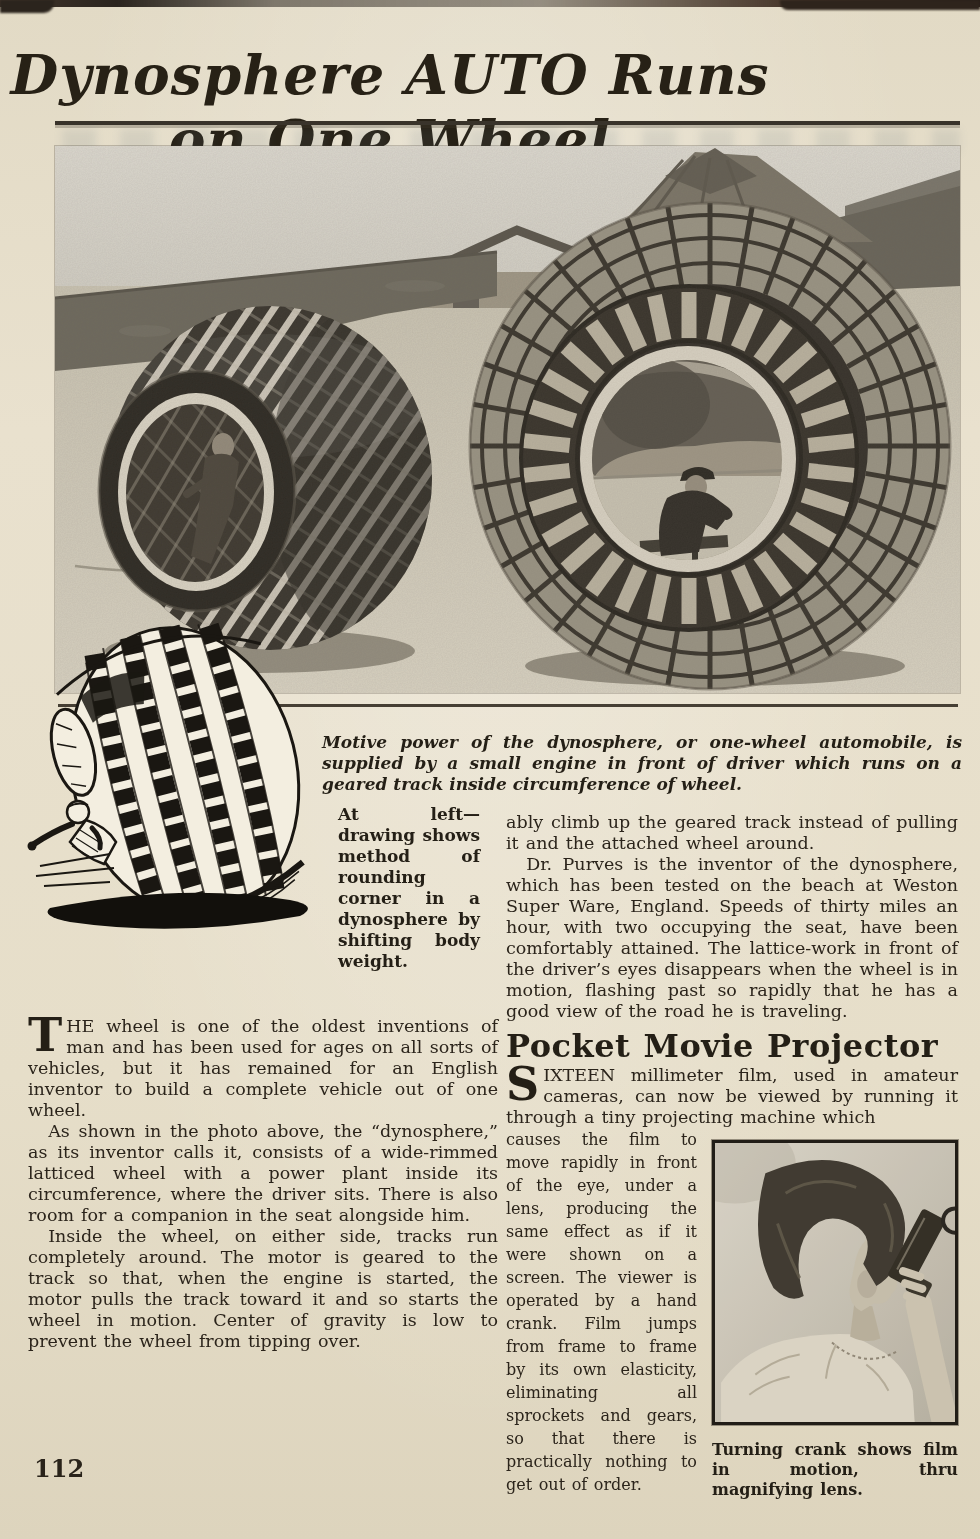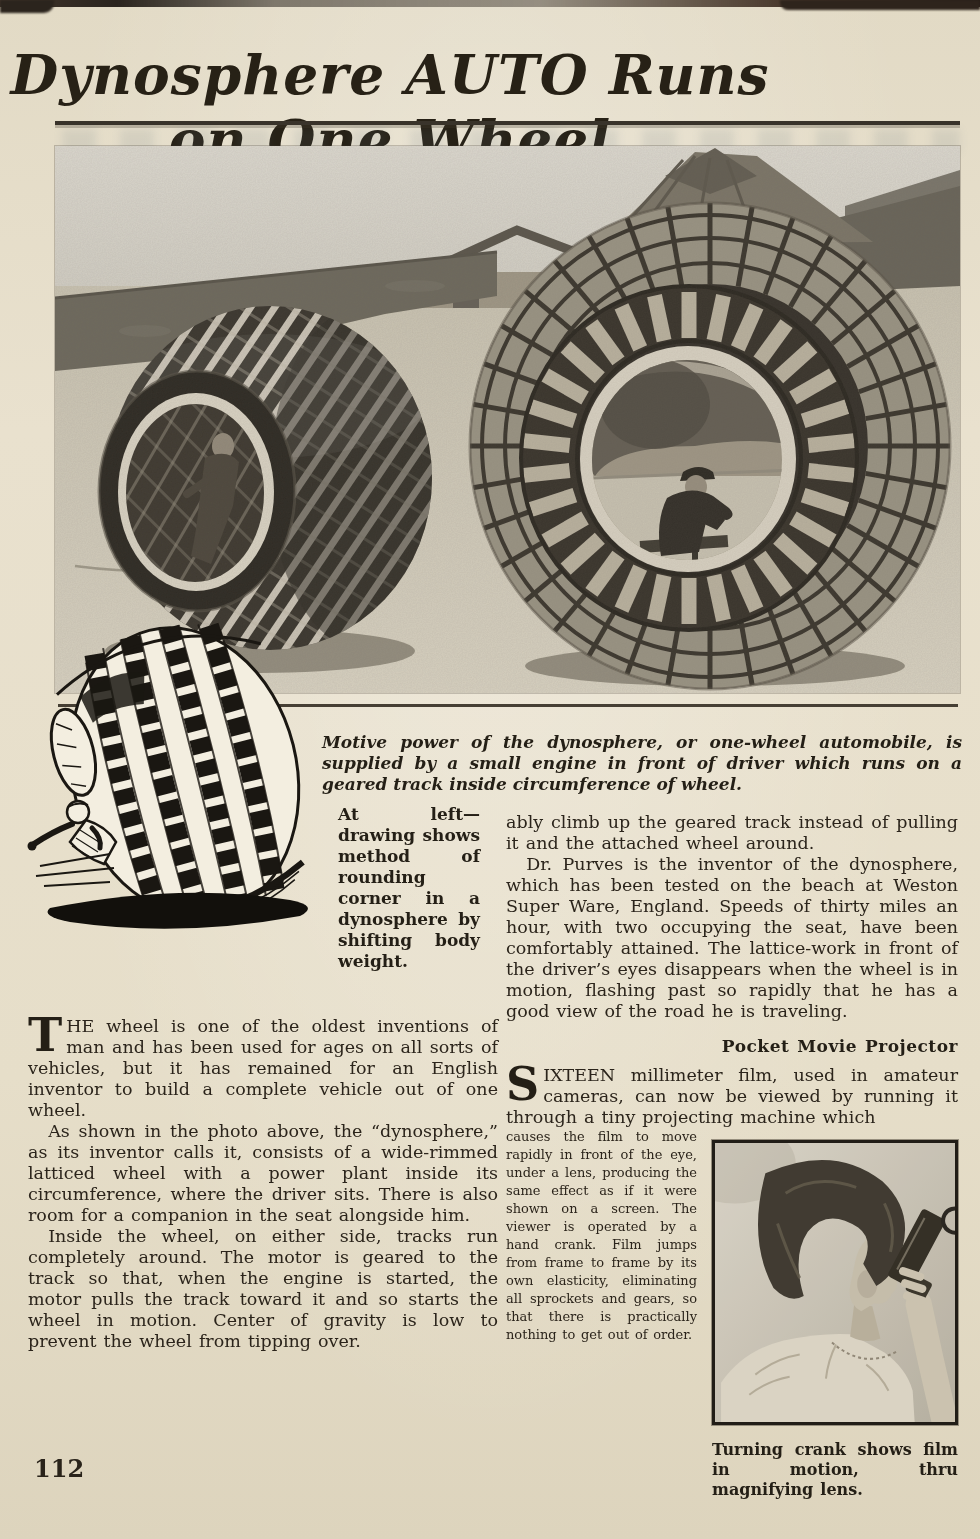--- a/index.html
+++ b/index.html
@@ -35,25 +35,25 @@
     font-weight:bold;font-size:17px;line-height:21px;text-align:justify;color:#241f16;}
 
   .col{position:absolute;font-size:17.5px;line-height:21px;text-align:justify;word-spacing:1.5px;margin-top:48px;}
   .col p{margin:0;}
   .col p.ind{text-indent:1.15em;}
   .left-col{top:968px;left:28px;width:470px;}
   .right-col{top:764px;left:506px;width:452px;}
 
   .dropcap{float:left;font-size:46px;line-height:37px;font-weight:bold;padding:1px 4px 0 0;color:#241f16;}
 
-  .proj-heading{margin:9px 0 4px 0 !important;text-align:right;text-indent:0 !important;
-    font-weight:bold;font-size:17px;line-height:30px;letter-spacing:.5px;color:#241f16;}
+  .proj-heading{margin:9px 0 4px 0 !important;text-align:left;text-indent:0 !important;
+    font-weight:bold;font-size:32px;line-height:30px;letter-spacing:.5px;color:#241f16;}
 
   .proj-flow{display:flex;align-items:flex-start;}
-  .proj-narrow{width:206px;padding-right:15px;box-sizing:border-box;font-size:13px;line-height:18px;}
+  .proj-narrow{width:206px;padding-right:15px;box-sizing:border-box;font-size:16px;line-height:23px;}
   .proj-photo-col{width:209px;}
   .proj-photo{box-sizing:border-box;width:246px;height:285px;margin-top:12px;
     border:3px solid #211d17;outline:1px solid #968e7d;background:#cfc9ba;}
   .caption-projector{margin-top:10px;width:246px;font-weight:bold;font-size:16px;line-height:20px;text-align:justify;color:#241f16;}
 
   .page-number{position:absolute;top:1454px;left:34px;font-size:24px;font-weight:bold;color:#29231a;}
   .footer-mag{position:absolute;top:1460px;right:30px;font-size:21px;font-weight:bold;font-style:italic;
     letter-spacing:.38em;word-spacing:.9em;color:#29231a;white-space:nowrap;}
 </style>
 </head>

